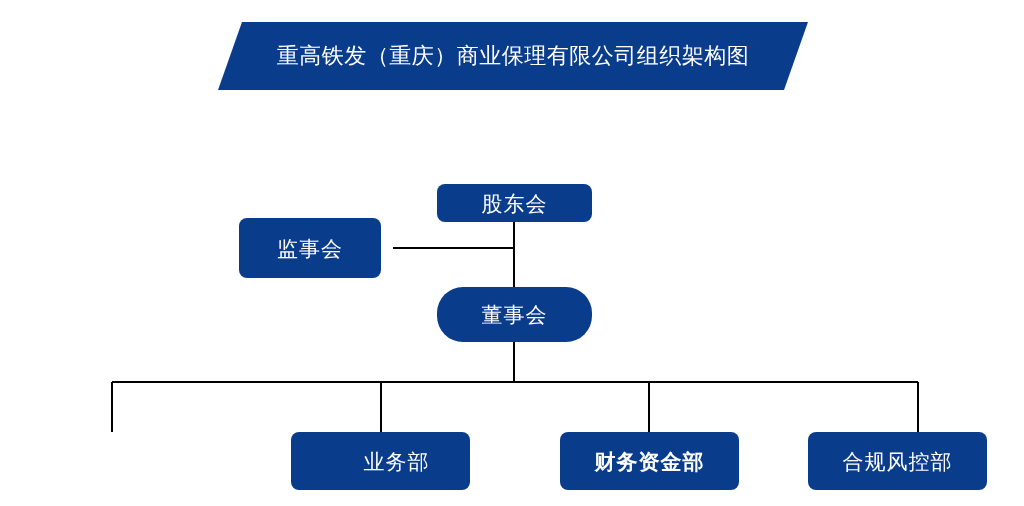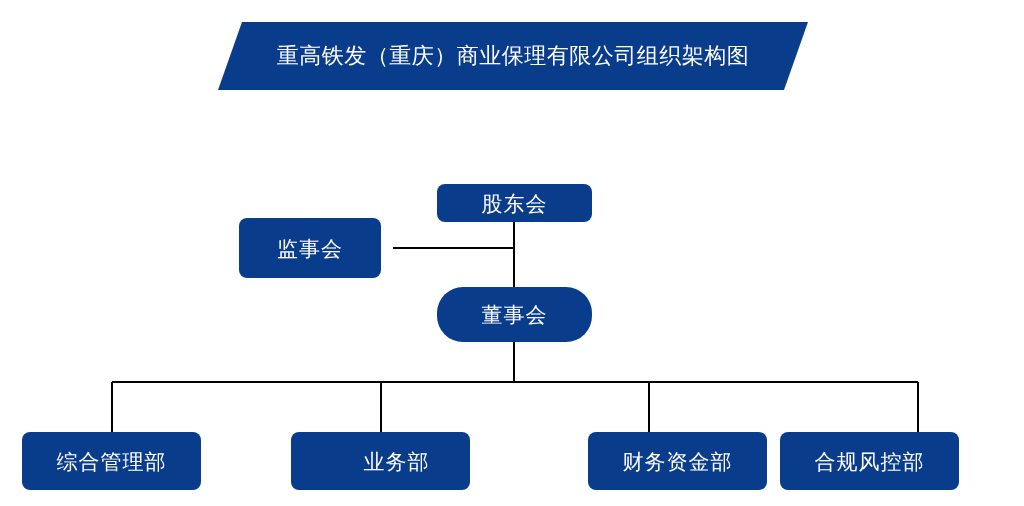--- a/index.html
+++ b/index.html
@@ -81,22 +81,22 @@
     line-height: 1;
   }
 
   .node.shareholders { left: 437px; top: 152px; width: 155px; height: 38px; margin-top: 32px; }
   .node.supervisors  { left: 239px; top: 218px; width: 142px; height: 60px; }
   .node.directors    { left: 437px; top: 287px; width: 155px; height: 55px; border-radius: 26px; }
 
   .node.dept { top: 432px; height: 58px; width: 179px; }
   .node.dept-admin    { left: 22px; }
   .node.dept-business { left: 291px; padding-left: 32px; }
-  .node.dept-finance  { left: 588px; }
-  .node.dept-risk     { left: 780px; text-align: right; }
+  .node.dept-finance  { left: 560px; font-weight: bold; }
+  .node.dept-risk     { left: 808px; text-align: right; }
 </style>
 </head>
 <body>
 
 <div id="canvas">
 
   <div class="title-banner">
     <svg viewBox="0 0 590 68" preserveAspectRatio="none">
       <polygon points="24,0 590,0 566,68 0,68" fill="#0A3C8C"></polygon>
     </svg>
@@ -126,23 +126,20 @@
   </div>
 
   <div class="node supervisors">
     <span class="node-label">监事会</span>
   </div>
 
   <div class="node directors">
     <span class="node-label">董事会</span>
   </div>
 
-  <div class="node dept dept-admin">
-    <span class="node-label">综合管理部</span>
-  </div>
 
   <div class="node dept dept-business">
     <span class="node-label">业务部</span>
   </div>
 
   <div class="node dept dept-finance">
     <span class="node-label">财务资金部</span>
   </div>
 
   <div class="node dept dept-risk">

